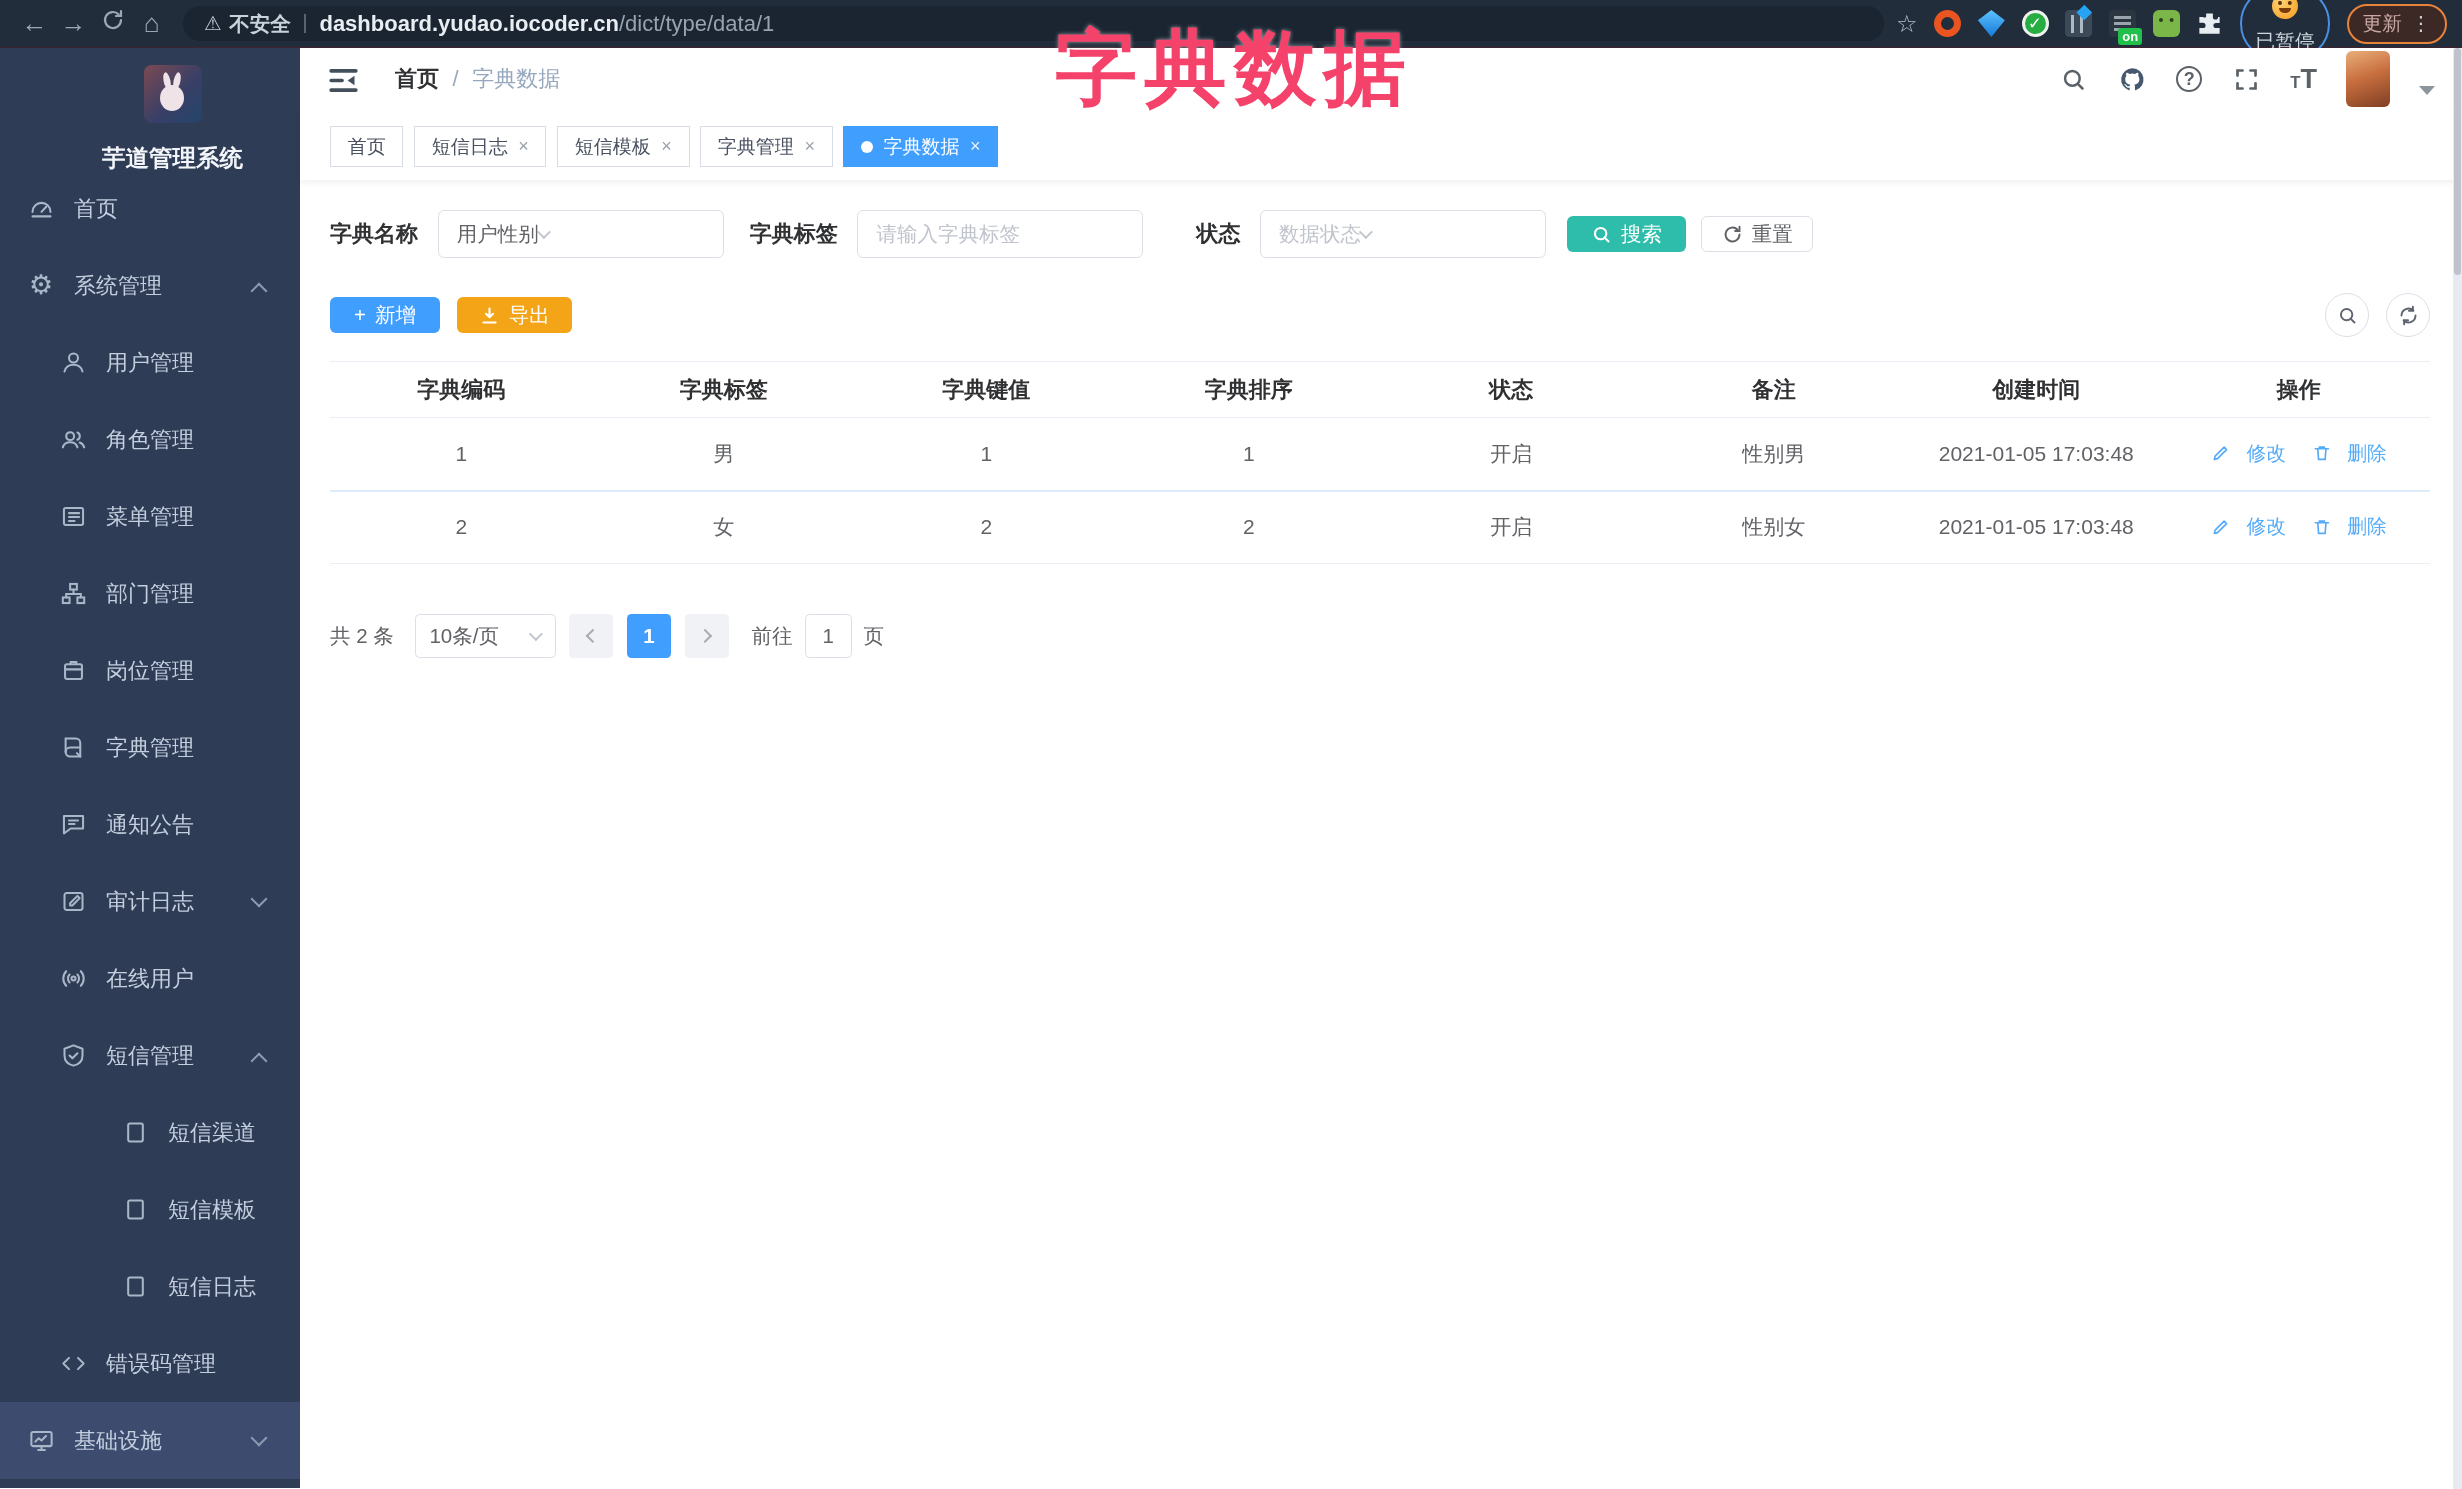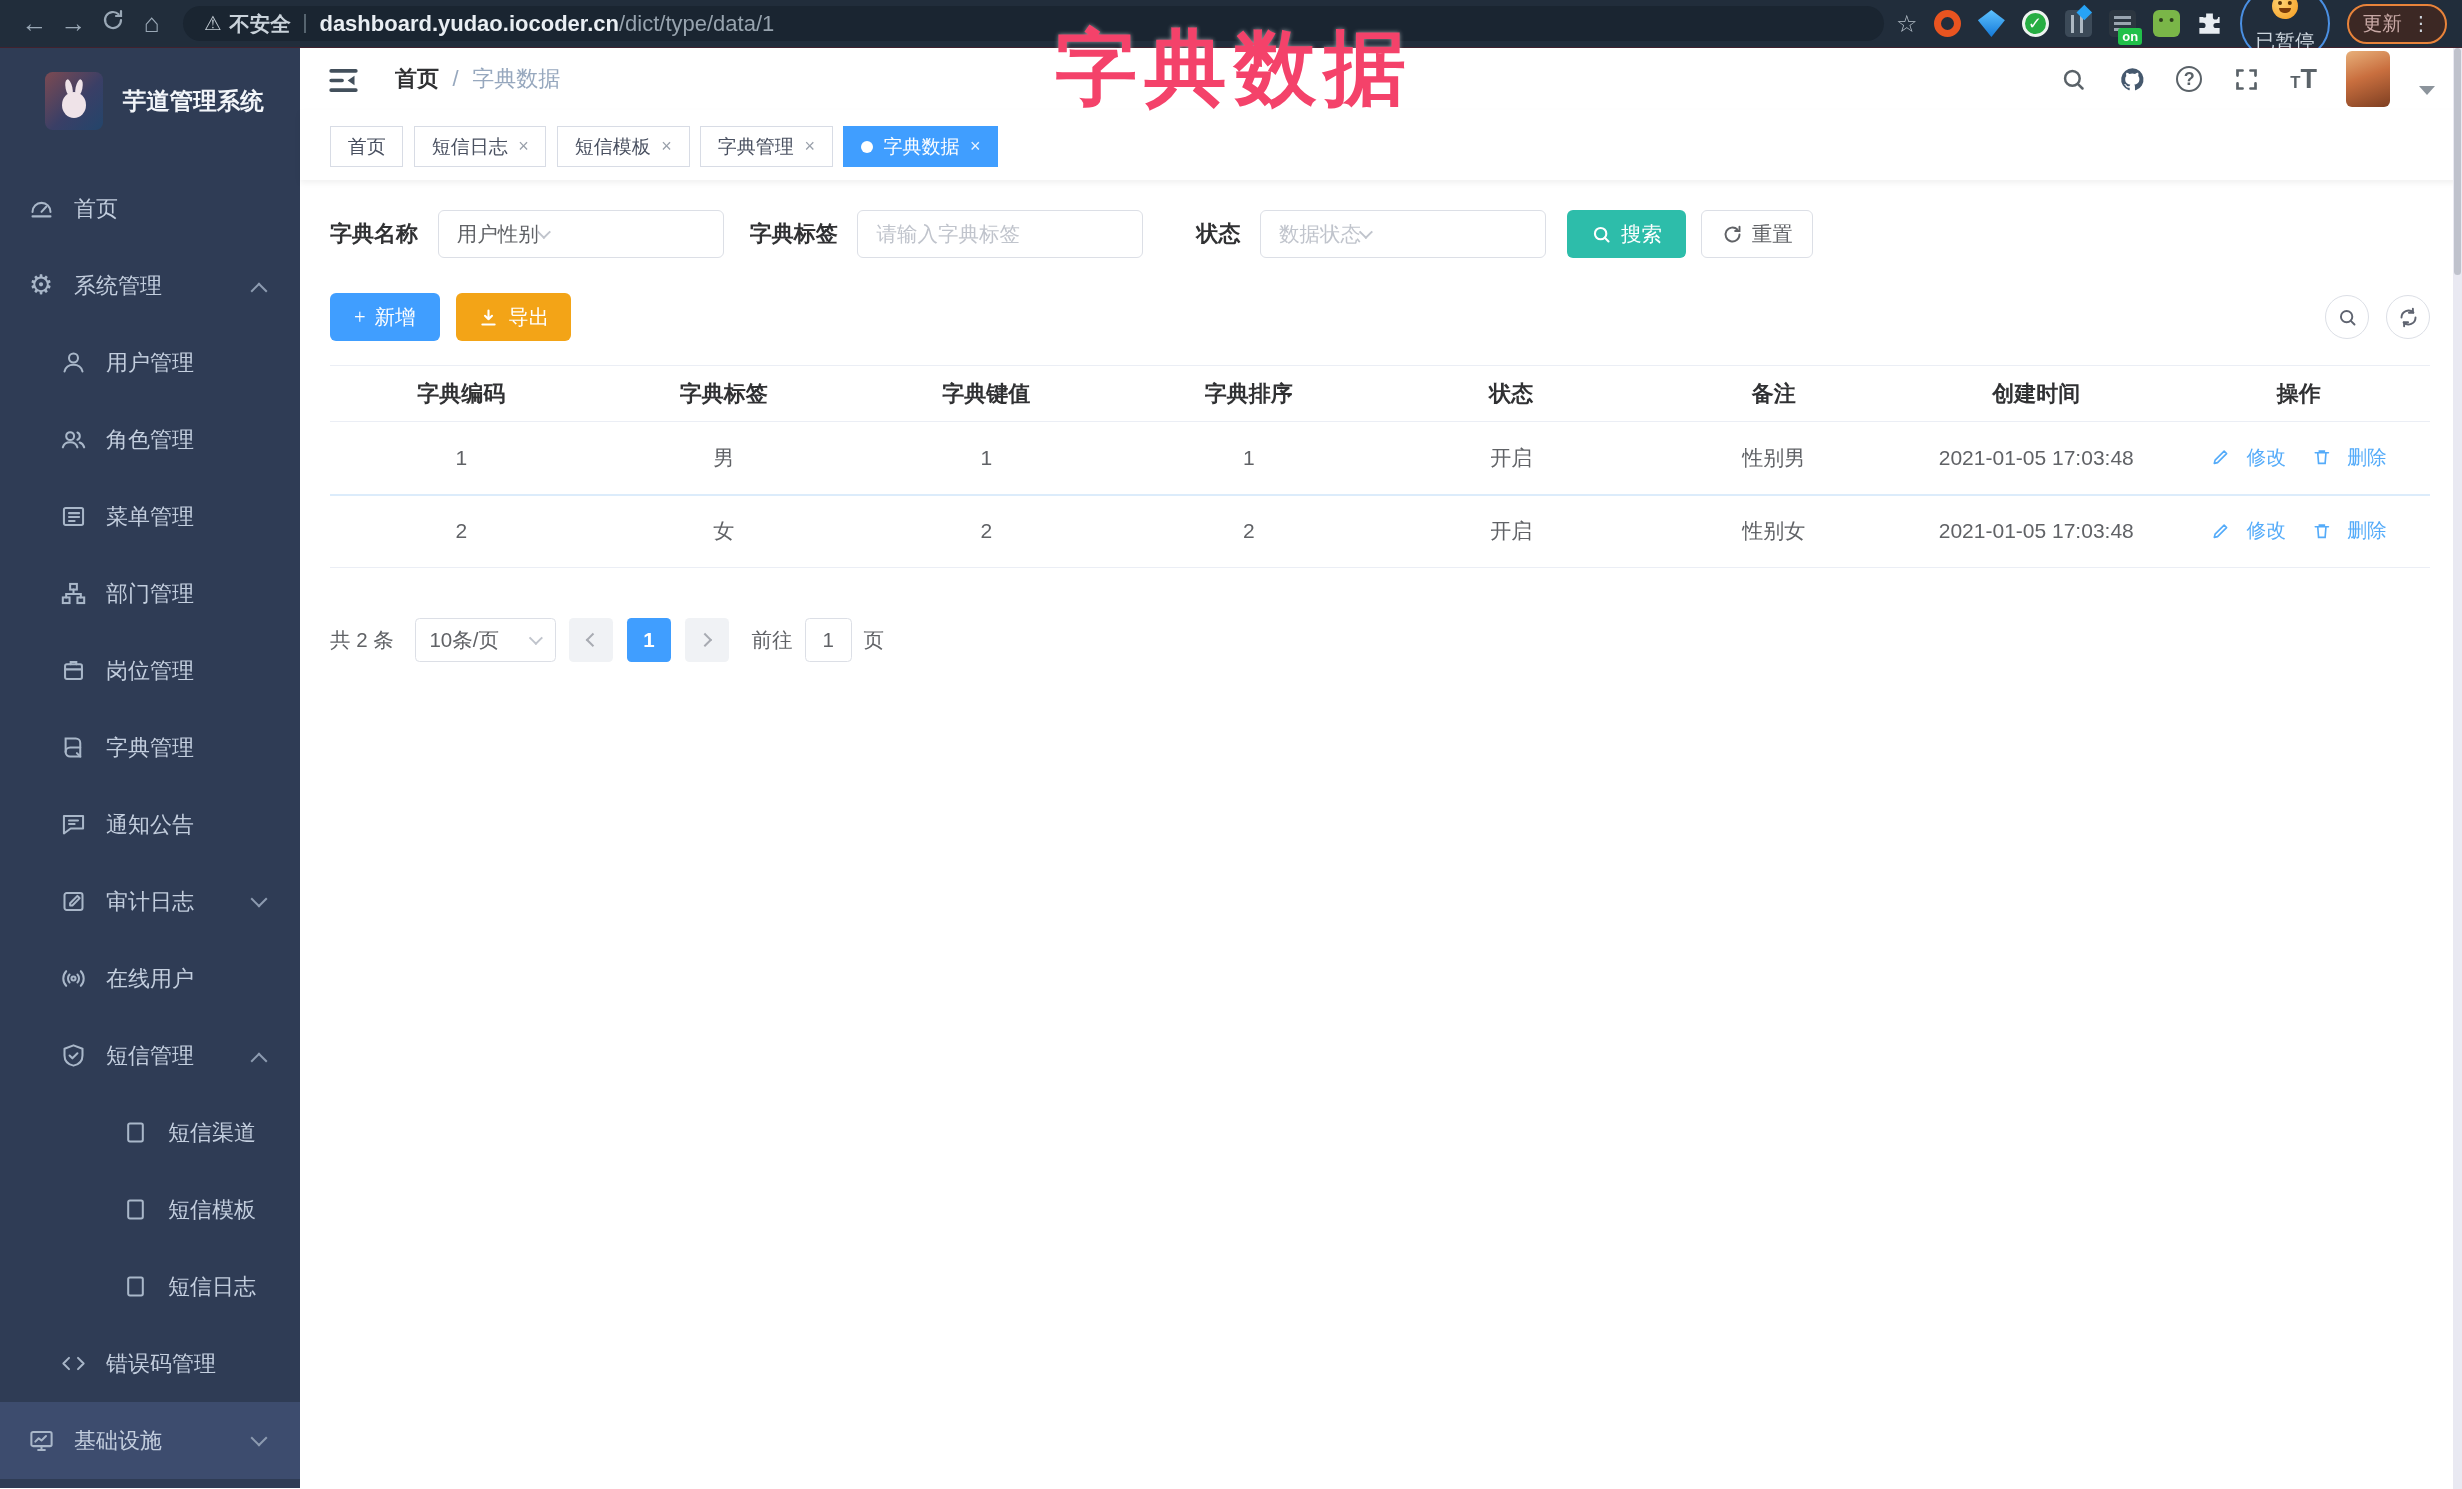--- a/index.html
+++ b/index.html
@@ -37,21 +37,21 @@
   .emoji-face:before { content:""; position:absolute; left:6px; top:8.3px; width:3.8px; height:3.8px; border-radius:50%; background:#5a3205; box-shadow:9.8px 0 0 #5a3205; }
   .emoji-face:after { content:""; position:absolute; left:6.8px; top:15px; width:12px; height:5.3px; border-radius:0 0 7.6px 7.6px; background:#7c3b08; }
   .paused-label { color:#cdd6de; font-size:19.7px; }
   .update-pill { border:2.3px solid #e8833a; background:#3c2824;justify-content:flex-end; }
   .update-label { color:#c9a9a6; font-size:19.7px; }
   .kebab { color:#cdd6de; font-size:19.7px; letter-spacing:0.8px; }
 
   
   .app { display:flex; height:1440px; }
   .sidebar { width:300px; background:#2f3c55; flex:0 0 auto; position:relative; }
-  .logo-row { display:flex; align-items:center; gap:19.7px; padding:16.7px 0 0 45px; height:89px; }
+  .logo-row { display:flex; align-items:center; gap:19.7px; padding:16.7px 0 0 45px; height:89px;flex-direction:column; }
   .logo-img { width:58px; height:58px; border-radius:7.6px; background:linear-gradient(135deg,#7c4a52 0%, #3a3f66 55%, #23456b 100%); position:relative; overflow:hidden; flex:0 0 auto; }
   .logo-img svg { position:absolute; left:4.5px; top:4.5px; }
   .app-title { color:#f2f5f9; font-size:23.5px; font-weight:bold; white-space:nowrap; }
   .menu { margin-top:33px; }
   .mi { height:77px; display:flex; align-items:center; color:#c3cede; font-size:22px; position:relative; cursor:pointer; }
   .mi .ic { width:30px; height:30px; color:#a9b7c9; margin-right:18px; flex:0 0 auto; display:flex; align-items:center; justify-content:center; }
   .mi .ic svg { width:27px; height:27px; }
   .mi.l1 { padding-left:26px; }
   .mi.l2 { padding-left:58px; }
   .mi.l3 { padding-left:120px; }
@@ -90,21 +90,21 @@
   
   .content { padding:30px 32px 0 30px; }
   .filter-row { display:flex; align-items:center; }
   .flabel { font-size:22px; font-weight:bold; color:#303133; white-space:nowrap; }
   .ctrl { height:48px; border:1.5px solid #dcdfe6; border-radius:6px; background:#fff; display:flex; align-items:center; padding:0 18px; font-size:20.5px; }
   .sel { width:286px; justify-content:flex-start; cursor:pointer; }
   .sel-val { color:#606266; }
   .sel-ph, .inp-ph { color:#c0c4cc; }
   .sel-caret { width:9.8px; height:9.8px; border-right:2.3px solid #c0c4cc; border-bottom:2.3px solid #c0c4cc; transform:rotate(45deg); margin-top:-4.5px; }
   .inp { width:286px; }
-  .btn { display:inline-flex; align-items:center; justify-content:center; gap:9px; height:48px; border-radius:6px; font-size:20.5px; cursor:pointer; border:1.5px solid transparent; white-space:nowrap;font-family:Liberation Serif, serif; }
+  .btn { display:inline-flex; align-items:center; justify-content:center; gap:9px; height:36px; border-radius:6px; font-size:20.5px; cursor:pointer; border:1.5px solid transparent; white-space:nowrap; }
   .btn svg { width:21px; height:21px; }
   .btn-search { background:#2dbdaa; color:#fff; padding:0 23px; margin-left:21px; }
   .btn-reset { background:#fff; color:#606266; border-color:#dcdfe6; padding:0 19.7px; margin-left:15px; }
   .btns-row { display:flex; align-items:center; margin-top:35px; }
   .btn-add { background:#409eff; color:#fff; padding:0 23px; }
   .btn-export { background:#f3a417; color:#fff; padding:0 21px; margin-left:16.7px; }
   .right-circles { margin-left:auto; display:flex; gap:16.7px; }
   .circ { width:44px; height:44px; border-radius:50%; border:1.5px solid #dcdfe6; color:#5f6océ: }
   .circ { color:#5f6470; display:flex; align-items:center; justify-content:center; cursor:pointer; background:#fff; }
   .circ svg { width:21px; height:21px; }

